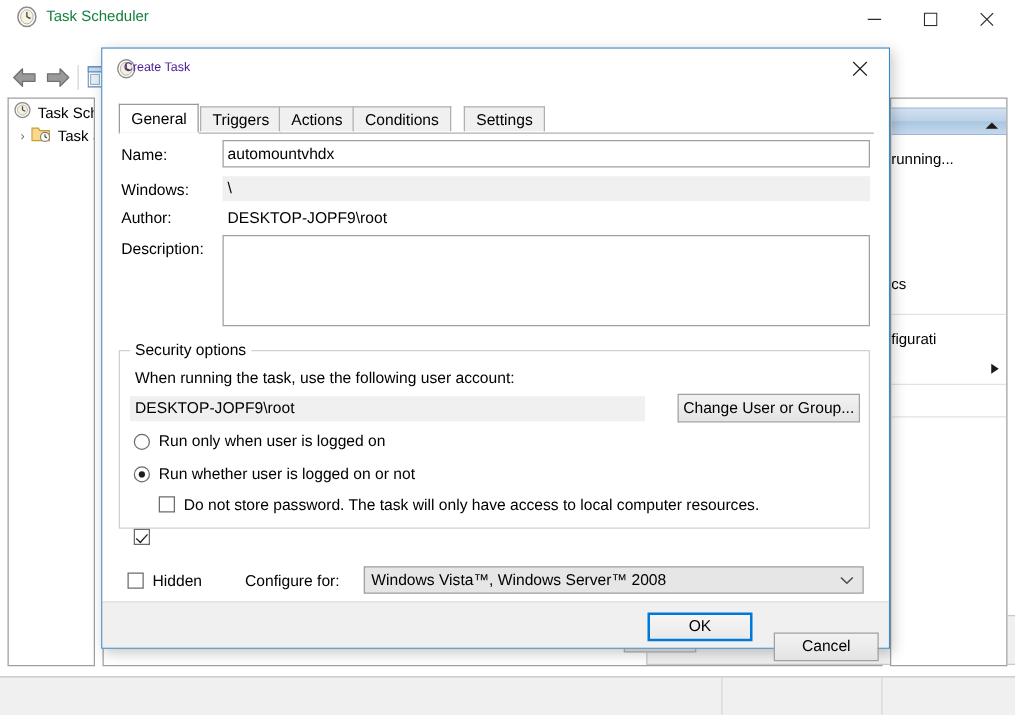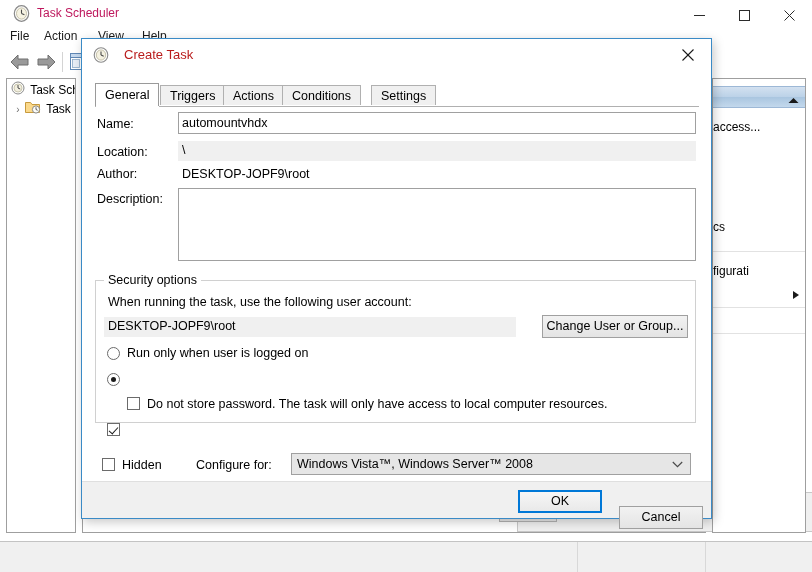--- a/index.html
+++ b/index.html
@@ -34,21 +34,21 @@
   }
   .bg-title-icon {
     position: absolute;
     left: 13px; top: 5px;
     width: 17px; height: 17px;
   }
   .bg-title-text {
     position: absolute;
     left: 37px; top: 5px;
     font-size: 12px;
-    color: #be185d;
+    color: #15803d;
     line-height: 17px;
   }
   .winbtn {
     position: absolute;
     top: 0;
     width: 45px; height: 29px;
     color: #2b2b2b;
     font-size: 12px;
     text-align: center;
     line-height: 29px;
@@ -246,23 +246,23 @@
     width: 629px; height: 32px;
     background: #ffffff;
   }
   .dlg-title-icon {
     position: absolute;
     left: 11px; top: 8px;
     width: 16px; height: 16px;
   }
   .dlg-title-text {
     position: absolute;
-    left: 42px; top: 7px;
-    font-size: 13px;
-    color: #b91c1c;
+    left: 17px; top: 7px;
+    font-size: 10px;
+    color: #4c1d95;
     line-height: 18px;
   }
   .dlg-close {
     position: absolute;
     right: 0; top: 0;
     width: 46px; height: 30px;
     line-height: 30px;
     text-align: center;
   }
 
@@ -469,26 +469,20 @@
         </svg>
     </div>
     <div class="winbtn" style="right:0px;">
       <svg width="11" height="11" viewBox="0 0 11 11">
           <line x1="0.5" y1="0.5" x2="10.5" y2="10.5" stroke="#2b2b2b" stroke-width="1"></line>
           <line x1="10.5" y1="0.5" x2="0.5" y2="10.5" stroke="#2b2b2b" stroke-width="1"></line>
         </svg>
     </div>
   </div>
 
-  <div class="bg-menubar">
-    <span class="bg-menu-item" style="left:4px;">File</span>
-    <span class="bg-menu-item" style="left:38px;">Action</span>
-    <span class="bg-menu-item" style="left:92px;">View</span>
-    <span class="bg-menu-item" style="left:136px;">Help</span>
-  </div>
 
   <div class="bg-toolbar">
     <span style="position:absolute;left:9px;top:5px;">
       <svg width="21" height="18" viewBox="0 0 21 18">
         <path d="M9 2 L2 9 L9 16 L9 12 L19 12 L19 6 L9 6 Z" fill="#9a9a9a" stroke="#6f6f6f" stroke-width="1" stroke-linejoin="round"></path>
       </svg>
     </span>
     <span style="position:absolute;left:36px;top:5px;">
       <svg width="21" height="18" viewBox="0 0 21 18">
         <path d="M12 2 L19 9 L12 16 L12 12 L2 12 L2 6 L12 6 Z" fill="#9a9a9a" stroke="#6f6f6f" stroke-width="1" stroke-linejoin="round"></path>
@@ -556,21 +550,21 @@
 
     <div class="pane-right">
       <div class="action-header">
         <span class="chev">
           <svg width="11" height="7" viewBox="0 0 11 7">
               <path d="M0.5 6 L5.5 1 L10.5 6 Z" fill="#1a1a1a"></path>
             </svg>
         </span>
       </div>
       <div class="action-item" style="top:38px; left:0; width:94px;">
-        <span>access...</span>
+        <span>running...</span>
       </div>
       <div class="action-item" style="top:138px; left:0; width:94px;">
         <span>cs</span>
       </div>
       <div class="action-div" style="top:172px;"></div>
       <div class="action-item" style="top:182px; left:0; width:94px;">
         <span>figurati</span>
       </div>
       <div class="action-item" style="top:206px; left:0; width:94px;">
         <span class="action-arrow" style="top:6px;"></span>
@@ -614,21 +608,21 @@
     <div class="tab" style="left:78px; top:14px;">Triggers</div>
     <div class="tab" style="left:141px; top:14px;">Actions</div>
     <div class="tab" style="left:200px; top:14px;">Conditions</div>
     <div class="tab" style="left:275px; top:14px;margin-left:14px;">Settings</div>
     <div style="position:absolute;left:13px;top:35px;width:604px;height:1px;background:#b0b0b0;"></div>
     <div style="position:absolute;left:14px;top:35px;width:63px;height:2px;background:#ffffff;z-index:5;"></div>
 
     <span class="fld-label" style="left:15px; top:45px;">Name:</span>
     <input class="txtinput" style="left: 96px; top: 41px; width: 518px; height: 22px;" value="automountvhdx">
 
-    <span class="fld-label" style="left:15px; top:73px;">Location:</span>
+    <span class="fld-label" style="left:15px; top:73px;">Windows:</span>
     <div class="readonly-field" style="left:96px; top:70px; width:518px; height:20px;">\</div>
 
     <span class="fld-label" style="left:15px; top:95px;">Author:</span>
     <span class="plain-value" style="left:100px; top:95px;">DESKTOP-JOPF9\root</span>
 
     <span class="fld-label" style="left:15px; top:120px;">Description:</span>
     <textarea class="txtinput" style="left: 96px; top: 117px; width: 518px; height: 73px;" placeholder=""></textarea>
 
     <div class="groupbox" style="left:13px; top:209px; width:601px; height:143px;"></div>
     <span class="groupbox-legend" style="left:22px; top:202px;">Security options</span>
@@ -636,20 +630,21 @@
     <span class="ctl-text" style="left:26px; top:223px;">When running the task, use the following user account:</span>
 
     <div class="readonly-field" style="left:22px; top:246px; width:412px; height:20px;">DESKTOP-JOPF9\root</div>
 
     <div class="btn" style="left:460px; top:244px; width:146px; height:23px; line-height:21px;">Change User or Group...</div>
 
     <span class="radio-mark" style="left:25px; top:276px;"></span>
     <span class="ctl-text" style="left:45px; top:274px;">Run only when user is logged on</span>
 
     <span class="radio-mark checked" style="left:25px; top:302px;"></span>
+    <span class="ctl-text" style="left:45px; top:300px;">Run whether user is logged on or not</span>
 
     <span class="check-mark" style="left:45px; top:326px;"></span>
     <span class="ctl-text" style="left:65px; top:325px;">Do not store password.  The task will only have access to local computer resources.</span>
 
     <span class="check-mark checked" style="left:25px; top:352px;"></span>
 
     <span class="check-mark" style="left:20px; top:387px;"></span>
     <span class="ctl-text" style="left:40px; top:386px;">Hidden</span>
 
     <span class="ctl-text" style="left:114px; top:386px;">Configure for:</span>

